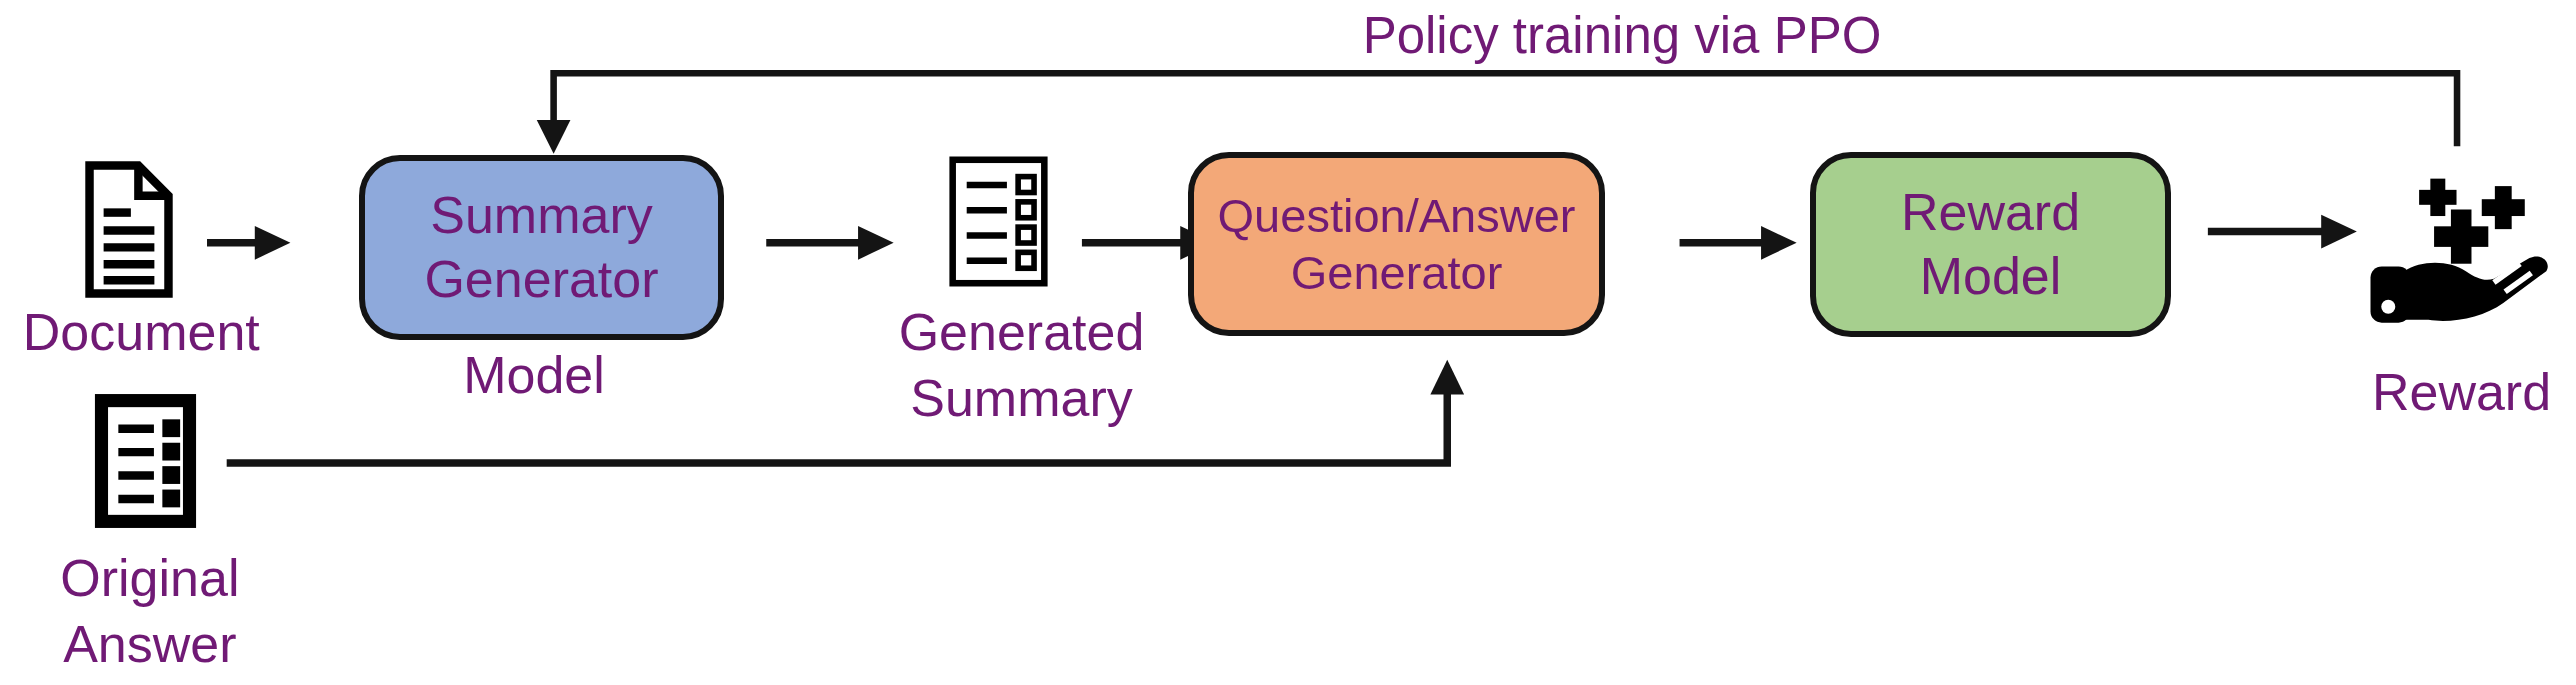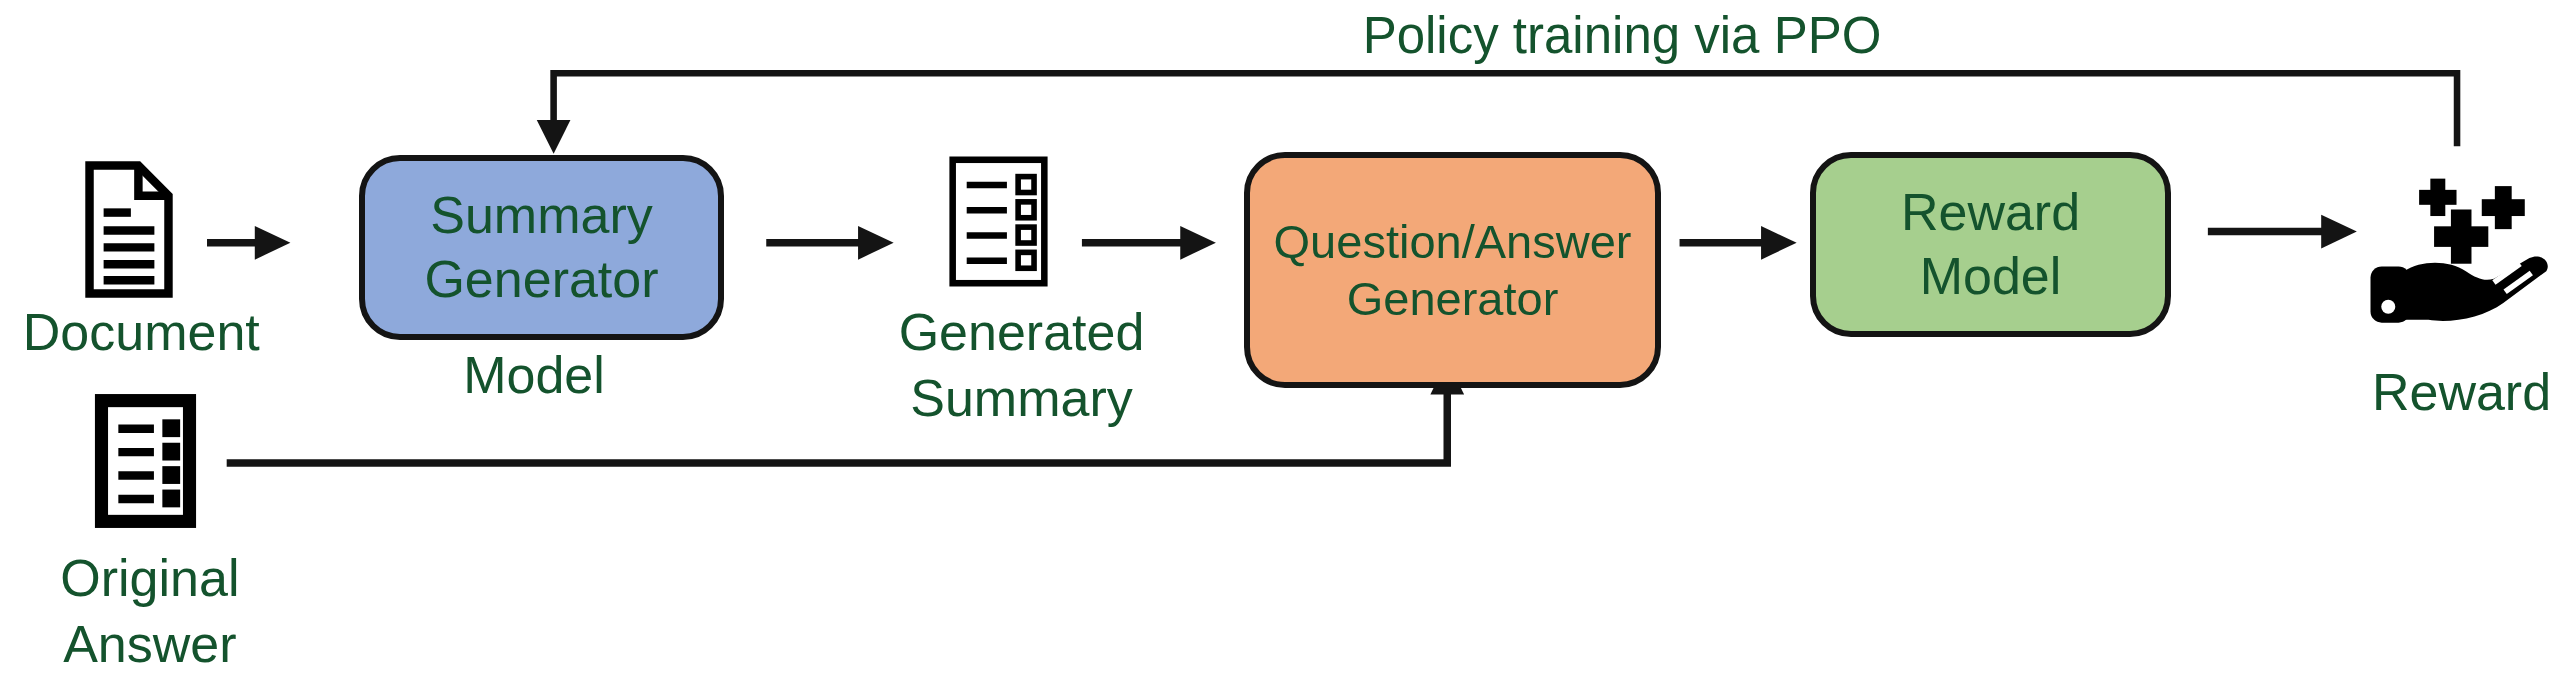--- a/index.html
+++ b/index.html
@@ -2,21 +2,21 @@
 <html style="font-size:15px"><head>
 <meta charset="utf-8">
 <style>
   html, body { margin: 0; padding: 0; background: #ffffff; }
   .canvas {
     position: relative;
     width: 2576px;
     height: 686px;
     background: #ffffff;
     font-family: "Liberation Sans", sans-serif;
-    color: #14532d;
+    color: #701a75;
     overflow: hidden;
   }
   .canvas * { box-sizing: border-box; }
   .connectors {
     position: absolute;
     left: 0; top: 0;
     width: 2576px; height: 686px;
   }
   .node-box {
     position: absolute;
@@ -121,21 +121,21 @@
         <rect x="75" y="23" width="17" height="17"></rect>
         <rect x="75" y="50" width="17" height="17"></rect>
         <rect x="75" y="77" width="17" height="17"></rect>
         <rect x="75" y="104" width="17" height="17"></rect>
       </g>
     </svg>
   </div>
   <div class="lbl" style="left:881px; top:300px; width:281px;">Generated
 Summary</div>
 
-  <div class="node-box" style="left: 1244px; top: 152px; width: 417px; height: 236px; font-size: 47px; background-color: rgb(243, 168, 120);">
+  <div class="node-box" style="left: 1188px; top: 152px; width: 417px; height: 184px; font-size: 47px; background-color: rgb(243, 168, 120);">
     <span>Question/Answer
 Generator</span>
   </div>
 
   <div class="node-box" style="left: 1810px; top: 152px; width: 361px; height: 185px; font-size: 52px; background-color: rgb(166, 207, 142);">
     <span>Reward
 Model</span>
   </div>
 
   <div class="icon-wrap" style="left:2361px; top:159px; width:206px; height:187px;">

